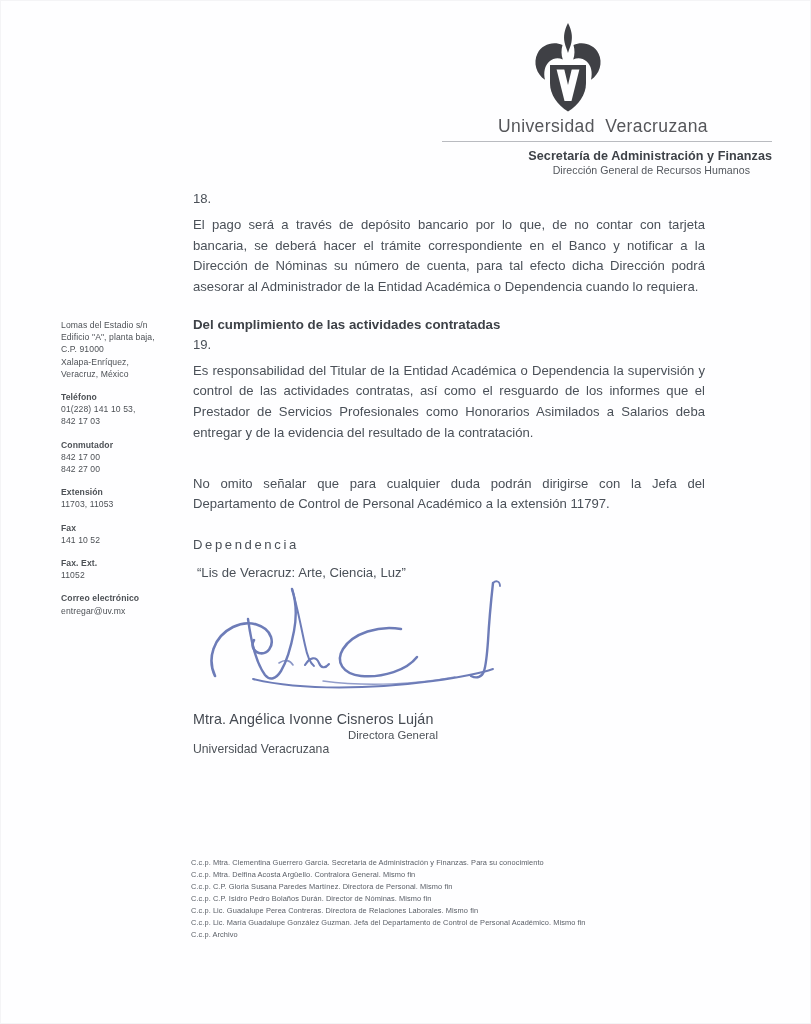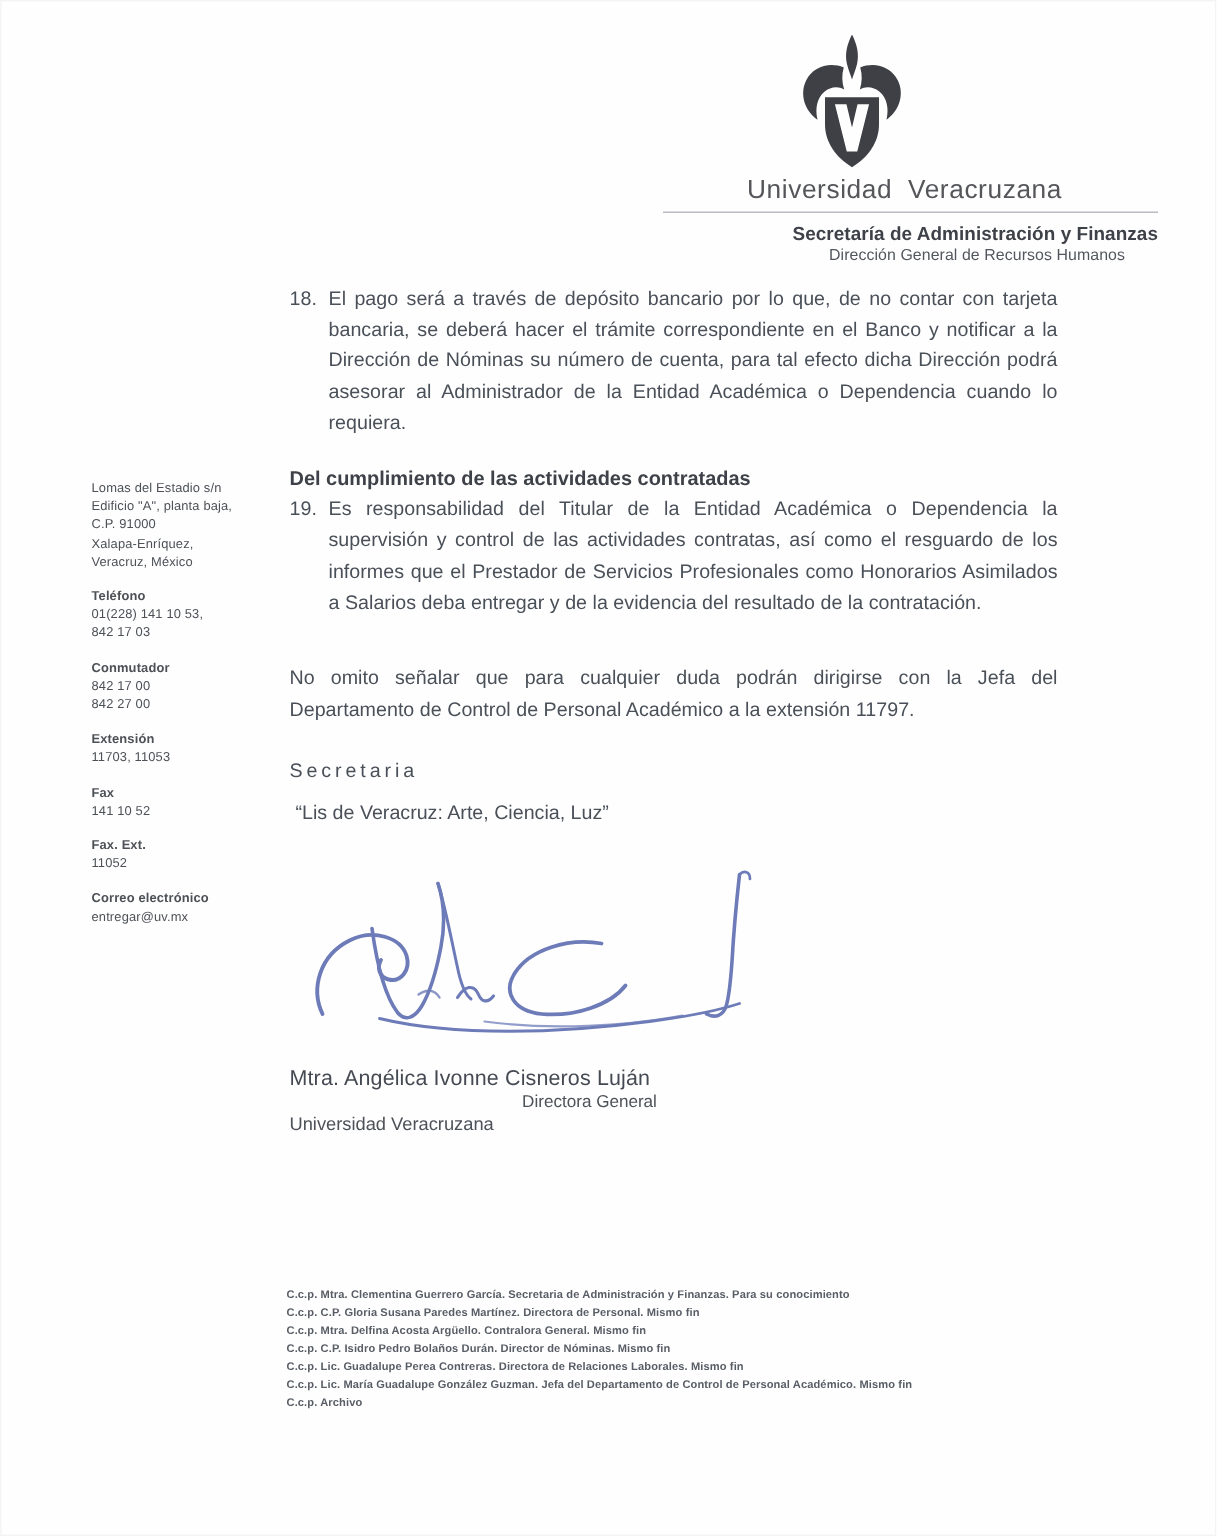--- a/index.html
+++ b/index.html
@@ -94,20 +94,21 @@
     width: 512px;
     color: #4a5058;
   }
 
   .numbered {
     display: flex;
     font-size: 13.1px;
     line-height: 1.58;
     text-align: justify;
     letter-spacing: 0.02px;
+    flex-direction: column;
   }
   .num {
     flex: 0 0 26px;
     text-align: left;
   }
   .ntext {
     flex: 1 1 auto;
     text-align: justify;
   }
 
@@ -183,21 +184,21 @@
   .ccp {
     position: absolute;
     left: 190px;
     top: 856px;
     width: 520px;
     font-size: 7.4px;
     line-height: 1.63;
     color: #585d65;
     letter-spacing: 0.08px;
   }
-  .ccp-line { display: block; white-space: nowrap; font-weight: bold; }
+  .ccp-line { display: block; white-space: nowrap; }
 </style>
 </head>
 <body>
 
 <div class="page">
 
   <div class="letterhead">
 
     <div class="logo-wrap">
       <svg class="logo-svg" width="96" height="92" viewBox="0 0 96 92">
@@ -290,21 +291,21 @@
       <span class="num">19.</span>
       <span class="ntext">Es responsabilidad del Titular de la Entidad Académica o Dependencia la supervisión y control de las actividades contratas, así como el resguardo de los informes que el Prestador de Servicios Profesionales como Honorarios Asimilados a Salarios  deba entregar  y de la evidencia del resultado de la contratación.</span>
     </div>
 
     <div class="spacer-lg"></div>
 
     <div class="para">No omito señalar que para cualquier duda podrán dirigirse con la Jefa del Departamento de Control de Personal Académico a la extensión 11797.</div>
 
     <div class="spacer-md"></div>
 
-    <div class="atentamente">Secretaria</div>
+    <div class="atentamente">Dependencia</div>
 
     <div class="lema">“Lis de Veracruz: Arte, Ciencia, Luz”</div>
   </div>
 
   <div class="sig-area">
     <svg class="sig-svg" width="330" height="125" viewBox="0 0 330 125">
       <g fill="none" stroke="#6d7cb8" stroke-linecap="round" stroke-linejoin="round">
 
         <path d="M22 105 C14 88 20 66 40 56 C56 48 74 54 78 66
                  C81 76 74 84 66 82 C60 80.5 58 74 61 69" stroke-width="2.6"></path>
@@ -333,21 +334,21 @@
   </div>
 
   <div class="sig-block">
     <div class="sig-name">Mtra. Angélica Ivonne Cisneros Luján</div>
     <div class="sig-role">Directora General</div>
     <div class="sig-org">Universidad Veracruzana</div>
   </div>
 
   <div class="ccp">
     <span class="ccp-line">C.c.p. Mtra. Clementina Guerrero García. Secretaria de Administración y Finanzas. Para su conocimiento</span>
+    <span class="ccp-line">C.c.p. Mtra. Delfina Acosta Argüello. Contralora General. Mismo fin</span>
     <span class="ccp-line">C.c.p. C.P. Gloria Susana Paredes Martínez. Directora de Personal. Mismo fin</span>
-    <span class="ccp-line">C.c.p. Mtra. Delfina Acosta Argüello. Contralora General. Mismo fin</span>
     <span class="ccp-line">C.c.p. C.P. Isidro Pedro Bolaños Durán. Director de Nóminas. Mismo fin</span>
     <span class="ccp-line">C.c.p. Lic. Guadalupe Perea Contreras. Directora de Relaciones Laborales. Mismo fin</span>
     <span class="ccp-line">C.c.p. Lic. María Guadalupe González Guzman. Jefa del Departamento de Control de Personal Académico. Mismo fin</span>
     <span class="ccp-line">C.c.p. Archivo</span>
   </div>
 
 </div>
 
 </body></html>

